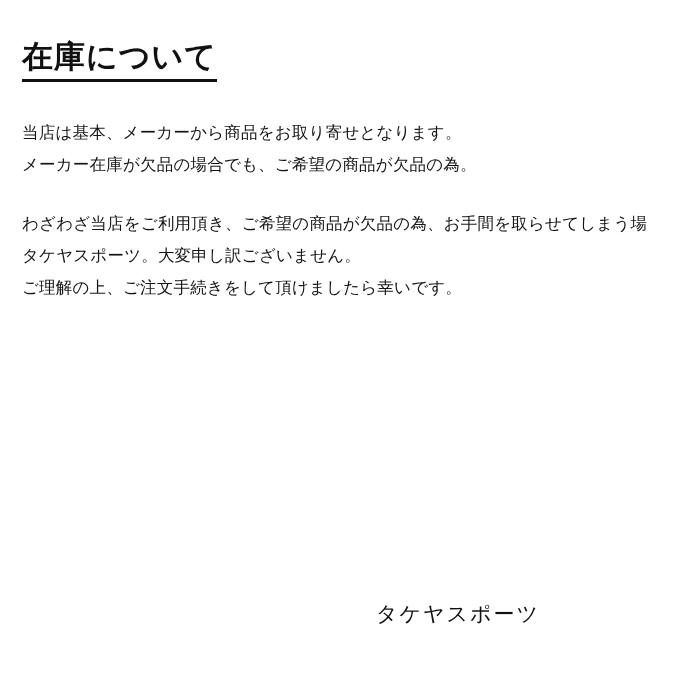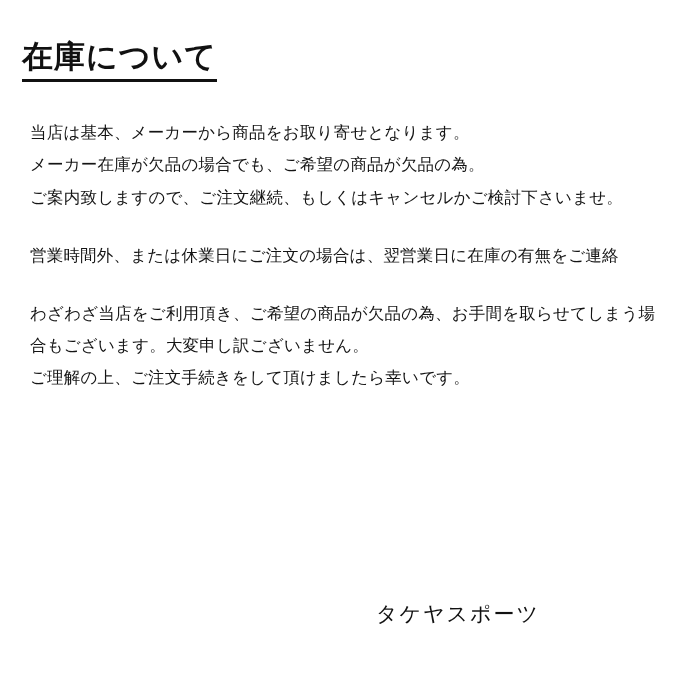--- a/index.html
+++ b/index.html
@@ -26,21 +26,21 @@
     font-weight: bold;
     letter-spacing: 1px;
     color: #111111;
     display: inline-block;
     border-bottom: 3px solid #111111;
     padding-bottom: 4px;
     margin: 0 0 34px 0;
     line-height: 1.2;
   }
   .para {
-    margin: 0 0 26px 8px;
+    margin: 0 0 26px 0;
   }
   .para:last-of-type {
     margin-bottom: 0;
   }
   .line {
     font-size: 16.5px;
     line-height: 1.95;
     color: #141414;
     letter-spacing: 0.2px;
     white-space: nowrap;
@@ -59,28 +59,26 @@
 </head>
 <body>
 
 <div class="page">
 
   <h1 class="title">在庫について</h1>
 
   <div class="para">
     <div class="line">当店は基本、メーカーから商品をお取り寄せとなります。</div>
     <div class="line">メーカー在庫が欠品の場合でも、ご希望の商品が欠品の為。</div>
-    <div class="line">ご案内致しますので、ご注文継続、もしくはキャンセルかご検討下さいませ。</div>
   </div>
 
   <div class="para">
-    <div class="line">営業時間外、または休業日にご注文の場合は、翌営業日に在庫の有無をご連絡</div>
   </div>
 
   <div class="para">
     <div class="line">わざわざ当店をご利用頂き、ご希望の商品が欠品の為、お手間を取らせてしまう場</div>
-    <div class="line">合もございます。大変申し訳ございません。</div>
+    <div class="line">タケヤスポーツ。大変申し訳ございません。</div>
     <div class="line">ご理解の上、ご注文手続きをして頂けましたら幸いです。</div>
   </div>
 
   <div class="signature">タケヤスポーツ</div>
 
 </div>
 
 </body></html>

